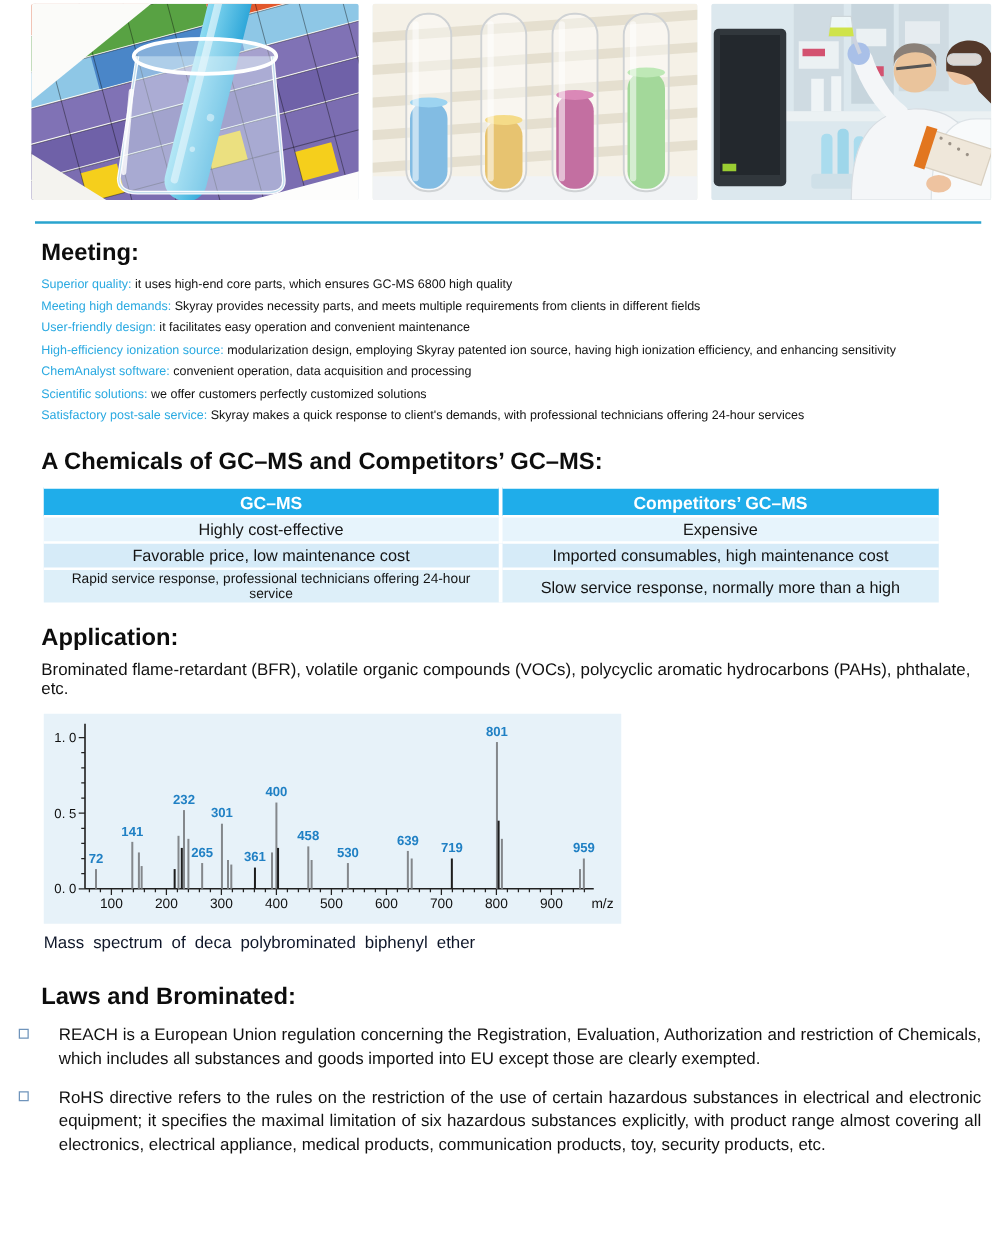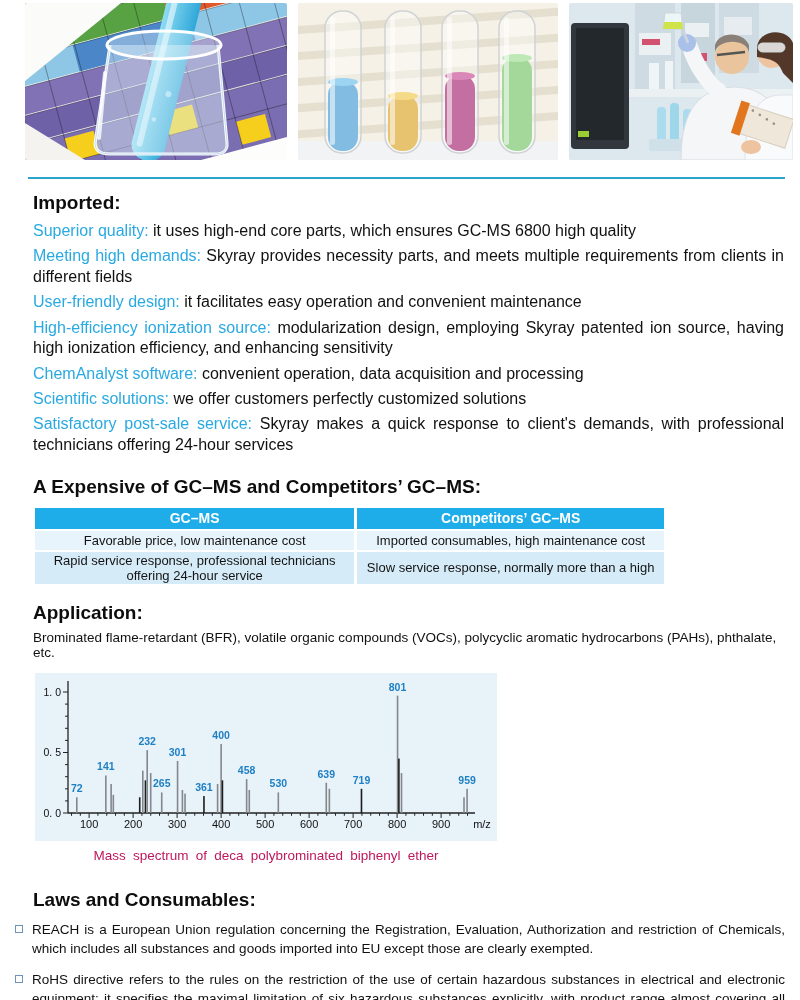--- a/index.html
+++ b/index.html
@@ -11,45 +11,45 @@
   }
   .photos { display:flex; gap:11px; padding:3px 0 0 25px; }
   .photo { height:157px; flex:0 0 auto; border-radius:2px; overflow:hidden; background:#eef2f4; }
   .photo svg { display:block; width:100%; height:100%; }
   .p1 { width:262px; } .p2 { width:260px; } .p3 { width:224px; }
 
   .rule { height:0; border-top:2px solid var(--rule,#2aa4ce); margin:17px 15px 0 28px; }
 
   h2 { font-size:19px; font-weight:bold; color:#0d0d0d; margin:0; }
   .features-heading { margin:13px 0 7px 33px; }
-  .features-list { margin:0 16px 0 33px; font-size:16px; line-height:1.3; }
+  .features-list { margin:0 16px 0 33px; font-size:10px; line-height:1.3; }
   .feature-item { margin-bottom:4.5px; text-align:justify; }
   .feature-label { color:var(--accent,#29a9e1); }
 
   .comparison-heading { margin:20px 0 8px 33px; }
-  table.compare { border-collapse:collapse; margin-left:35px; width:629px; table-layout:fixed;padding-left:48px; }
+  table.compare { border-collapse:collapse; margin-left:35px; width:716px; table-layout:fixed;padding-left:48px; }
   .compare th { background:var(--th-bg,#1fadea); color:#fff; font-size:14px; font-weight:bold; height:23px; padding:1px 4px; }
   .compare th:first-child, .compare td:first-child { border-right:3px solid #fff; width:51%; }
   .compare td { text-align:center; font-size:13px; height:21px; padding:1px 6px; color:#141414; }
   .compare tr { border-top:2px solid #fff; }
   .compare tbody tr:nth-child(1) td { background:var(--row1,#e7f4fc); }
   .compare tbody tr:nth-child(2) td { background:var(--row2,#d6ebf8); }
   .compare tbody tr:nth-child(3) td { background:var(--row3,#ddeff9); }
   .compare tbody tr:nth-child(3) td:first-child { font-size:11px; }
 
   .application-heading { margin:18px 0 6px 33px; }
   .application-text { margin:0 16px 0 33px; font-size:13.5px; }
 
   .chart-wrap { margin:13px 0 0 35px; width:462px; }
   .chart-panel { background:var(--chart-bg,#e7f2f9); width:462px; height:168px; }
-  .chart-caption { text-align:center; font-size:13.5px; margin-top:7px; word-spacing:3.5px; color:#be185d; }
+  .chart-caption { font-size:13.5px; margin-top:7px; word-spacing:3.5px; color:#0f172a; }
 
   .laws-heading { margin:26px 0 10px 33px; }
   .laws-list { margin:0 15px; font-size:13.5px; line-height:1.38; }
-  .law-item { display:flex; gap:9px; margin-bottom:13px; }
+  .law-item { display:flex; gap:24px; margin-bottom:13px; }
   .law-bullet { flex:0 0 auto; width:8px; height:8px; border:1.6px solid var(--bullet,#6f94bb); margin-top:4px; background:#fff; }
   .law-text { flex:1; text-align:justify; }
 </style>
 </head>
 <body>
 
 <div class="photos">
 
   <figure class="photo p1" style="margin:0">
     <svg viewBox="0 0 262 157">
@@ -186,40 +186,44 @@
             <circle cx="204" cy="118" r="1.3" fill="#9a9186"></circle>
         </g>
         <ellipse cx="182" cy="144" rx="10" ry="7" fill="#eec3a0"></ellipse>
       </g>
     </svg>
   </figure>
 </div>
 
 <div class="rule"></div>
 
-<h2 class="features-heading">Imported:</h2>
+<h2 class="features-heading">Meeting:</h2>
 <div class="features-list">
     <div class="feature-item"><span class="feature-label">Superior quality: </span><span class="feature-text">it uses high-end core parts, which ensures GC-MS 6800 high quality</span></div>
     <div class="feature-item"><span class="feature-label">Meeting high demands: </span><span class="feature-text">Skyray provides necessity parts, and meets multiple requirements from clients in different fields</span></div>
     <div class="feature-item"><span class="feature-label">User-friendly design: </span><span class="feature-text">it facilitates easy operation and convenient maintenance</span></div>
     <div class="feature-item"><span class="feature-label">High-efficiency ionization source: </span><span class="feature-text">modularization design, employing Skyray patented ion source, having high ionization efficiency, and enhancing sensitivity</span></div>
     <div class="feature-item"><span class="feature-label">ChemAnalyst software: </span><span class="feature-text">convenient operation, data acquisition and processing</span></div>
     <div class="feature-item"><span class="feature-label">Scientific solutions: </span><span class="feature-text">we offer customers perfectly customized solutions</span></div>
     <div class="feature-item"><span class="feature-label">Satisfactory post-sale service: </span><span class="feature-text">Skyray makes a quick response to client's demands, with professional technicians offering 24-hour services</span></div>
   </div>
 
-<h2 class="comparison-heading">A Expensive of GC–MS and Competitors’ GC–MS:</h2>
+<h2 class="comparison-heading">A Chemicals of GC–MS and Competitors’ GC–MS:</h2>
 <table class="compare">
   <thead>
       <tr>
         <th>GC–MS</th>
         <th>Competitors’ GC–MS</th>
       </tr>
     </thead>
   <tbody>
+      <tr>
+        <td>Highly cost-effective</td>
+        <td>Expensive</td>
+      </tr>
       <tr>
         <td>Favorable price, low maintenance cost</td>
         <td>Imported consumables, high maintenance cost</td>
       </tr>
       <tr>
         <td>Rapid service response, professional technicians offering 24-hour service</td>
         <td>Slow service response, normally more than a high</td>
       </tr>
     </tbody>
 </table>
@@ -341,21 +345,21 @@
         <text x="243.32" y="114.43" text-anchor="middle" font-size="10.5" font-weight="bold" fill="#2080c4">530</text>
         <text x="291.28000000000003" y="104.75" text-anchor="middle" font-size="10.5" font-weight="bold" fill="#2080c4">639</text>
         <text x="326.48" y="110.8" text-anchor="middle" font-size="10.5" font-weight="bold" fill="#2080c4">719</text>
         <text x="362.56" y="17.63000000000001" text-anchor="middle" font-size="10.5" font-weight="bold" fill="#2080c4">801</text>
         <text x="432.08" y="110.8" text-anchor="middle" font-size="10.5" font-weight="bold" fill="#2080c4">959</text>
       </svg>
   </div>
   <div class="chart-caption">Mass spectrum of deca polybrominated biphenyl ether</div>
 </div>
 
-<h2 class="laws-heading">Laws and Consumables:</h2>
+<h2 class="laws-heading">Laws and Brominated:</h2>
 <div class="laws-list">
     <div class="law-item">
       <span class="law-bullet"></span>
       <div class="law-text">REACH is a European Union regulation concerning the Registration, Evaluation, Authorization and restriction of Chemicals, which includes all substances and goods imported into EU except those are clearly exempted.</div>
     </div>
     <div class="law-item">
       <span class="law-bullet"></span>
       <div class="law-text">RoHS directive refers to the rules on the restriction of the use of certain hazardous substances in electrical and electronic equipment; it specifies the maximal limitation of six hazardous substances explicitly, with product range almost covering all electronics, electrical appliance, medical products, communication products, toy, security products, etc.</div>
     </div>
   </div>

